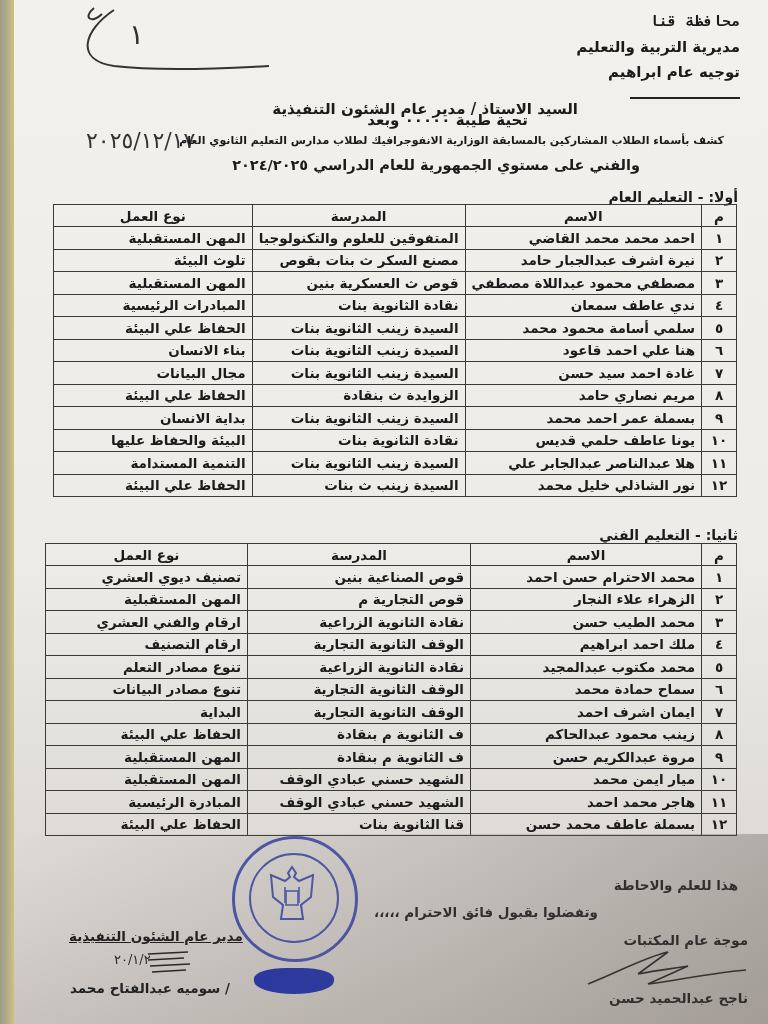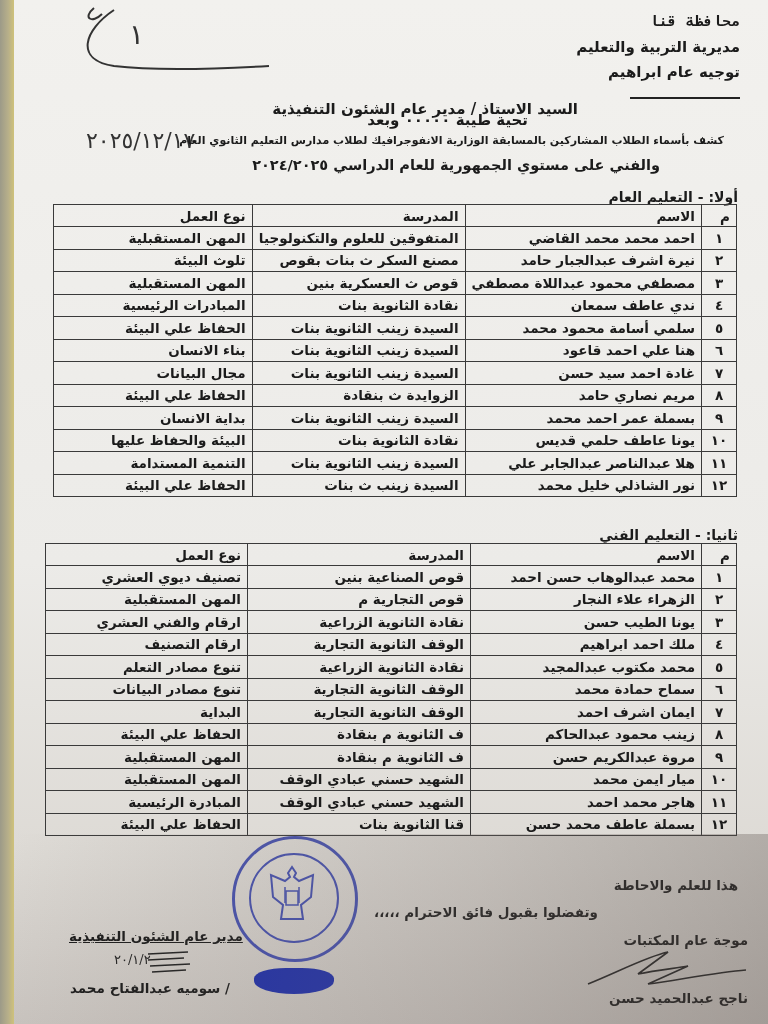--- a/index.html
+++ b/index.html
@@ -35,21 +35,21 @@
     .section-title { position: absolute; right: 30px; font-weight: bold; font-size: 14px; white-space: nowrap; margin-top: 8px; }
 
     table.list {
       position: absolute; border-collapse: collapse; direction: rtl;
       font-weight: bold; font-size: 13.5px;
     }
     table.list td, table.list th {
       border: 1px solid #3a3a3a; padding: 0 6px; height: 21.5px;
       white-space: nowrap; font-weight: bold;
     }
-    table.list th { font-weight: bold; text-align: right; height: 21px; }
+    table.list th { font-weight: bold; text-align: center; height: 21px; }
     table.list td.num { text-align: center; }
     table.list td.name, table.list td.school, table.list td.work { text-align: right; }
 
     .closing { position: absolute; right: 30px; font-weight: bold; font-size: 13.5px; white-space: nowrap; }
     .sig-text { position: absolute; font-weight: bold; font-size: 13.5px; white-space: nowrap; }
     .handwriting {
       position: absolute; font-family: "DejaVu Serif", serif; color: #2a2a5a; white-space: nowrap;
       direction: ltr;
     }
     .stamp {
@@ -84,21 +84,21 @@
 
   <div class="hdr-line" style="top:12px;font-family:Liberation Mono, monospace;">محافظة قنا</div>
   <div class="hdr-line" style="top:38px;">مديرية التربية والتعليم</div>
   <div class="hdr-line" style="top:63px;">توجيه عام ابراهيم</div>
   <div class="hr-short"></div>
 
   <div class="center-line" style="right:190px; top:100px;">السيد الاستاذ / مدير عام الشئون التنفيذية</div>
   <div class="center-line" style="right:240px; top:111px;">تحية طيبة ٠٠٠٠٠ وبعد</div>
 
   <div class="center-line" style="right:44px; top:134px; font-size:11px;margin-left:20px;">كشف بأسماء الطلاب المشاركين بالمسابقة الوزارية الانفوجرافيك لطلاب مدارس التعليم الثانوي العام</div>
-  <div class="center-line" style="right:108px; top:157px; font-size:14.5px;">والفني على مستوي الجمهورية للعام الدراسي ٢٠٢٤/٢٠٢٥</div>
+  <div class="center-line" style="right:128px; top:157px; font-size:14.5px;">والفني على مستوي الجمهورية للعام الدراسي ٢٠٢٤/٢٠٢٥</div>
 
   <div class="section-title" style="top:181px;">أولا: - التعليم العام</div>
 
   <table class="list" style="right:31px; top:204px; width:684px;">
     <thead>
       <tr>
         <th style="width:22px;">م</th>
         <th style="width:218px;">الاسم</th>
         <th style="width:200px;">المدرسة</th>
         <th>نوع العمل</th>
@@ -187,33 +187,33 @@
       <tr>
         <th style="width:22px;">م</th>
         <th style="width:218px;">الاسم</th>
         <th style="width:210px;">المدرسة</th>
         <th>نوع العمل</th>
       </tr>
     </thead>
     <tbody>
       <tr>
           <td class="num">١</td>
-          <td class="name">محمد عبدالوهاب حسن احمد</td>
+          <td class="name">محمد الاحترام حسن احمد</td>
           <td class="school">قوص الصناعية بنين</td>
           <td class="work">تصنيف ديوي العشري</td>
         </tr>
       <tr>
           <td class="num">٢</td>
           <td class="name">الزهراء علاء النجار</td>
           <td class="school">قوص التجارية م</td>
           <td class="work">المهن المستقبلية</td>
         </tr>
       <tr>
           <td class="num">٣</td>
-          <td class="name">يونا الطيب حسن</td>
+          <td class="name">محمد الطيب حسن</td>
           <td class="school">نقادة الثانوية الزراعية</td>
           <td class="work">ارقام والفني العشري</td>
         </tr>
       <tr>
           <td class="num">٤</td>
           <td class="name">ملك احمد ابراهيم</td>
           <td class="school">الوقف الثانوية التجارية</td>
           <td class="work">ارقام التصنيف</td>
         </tr>
       <tr>

